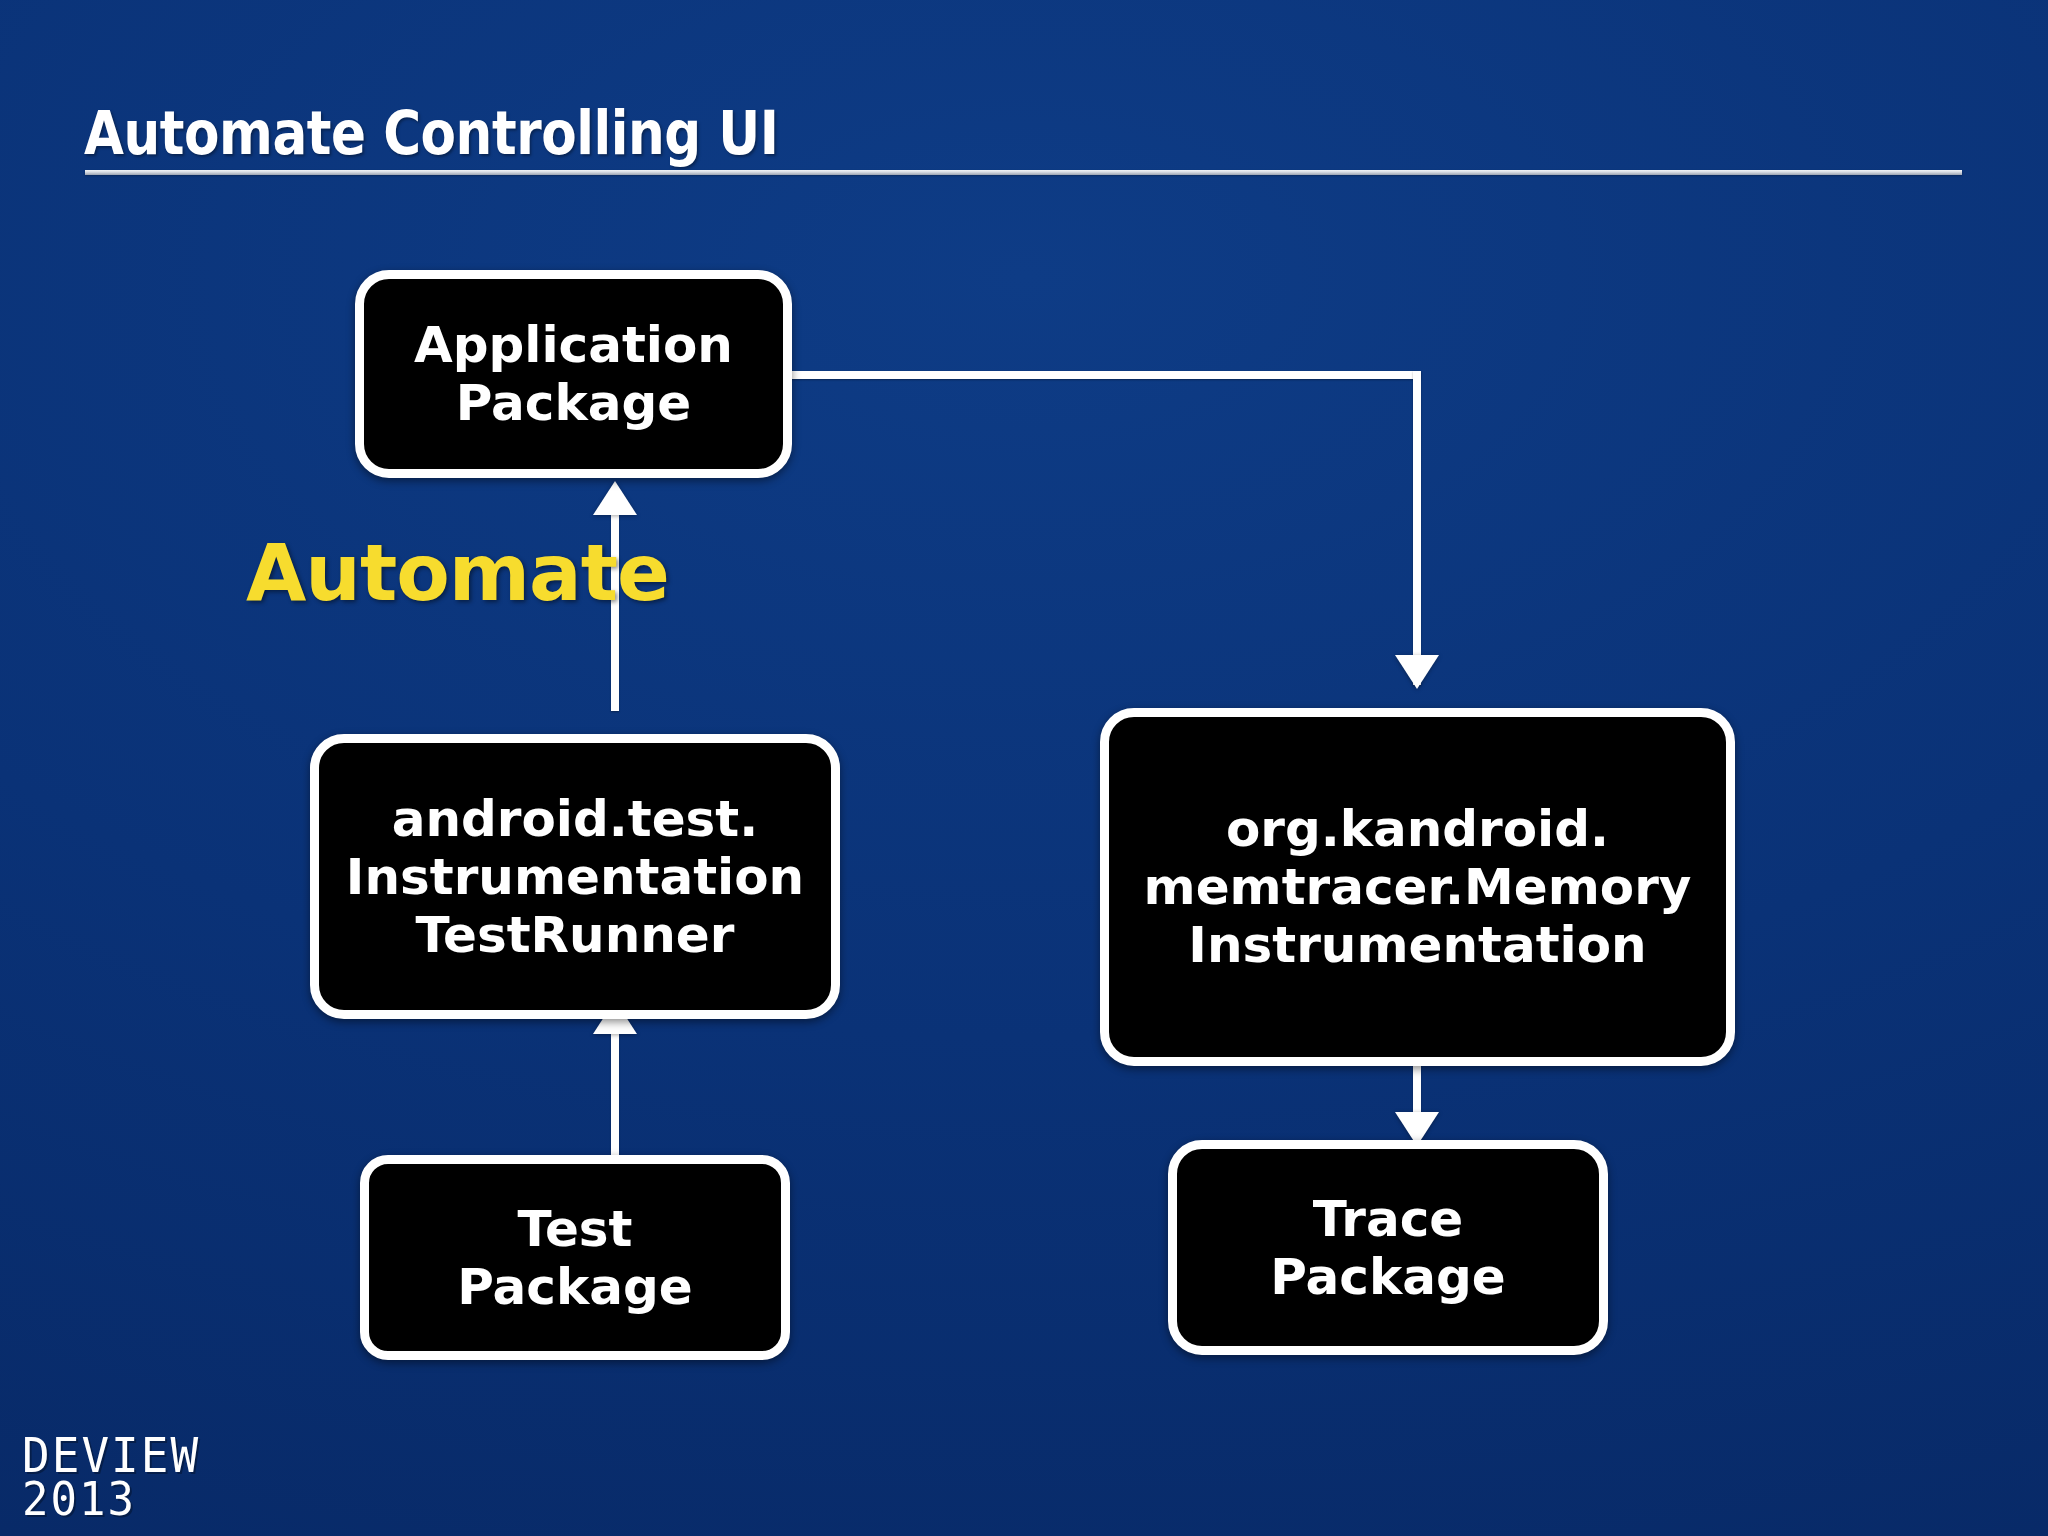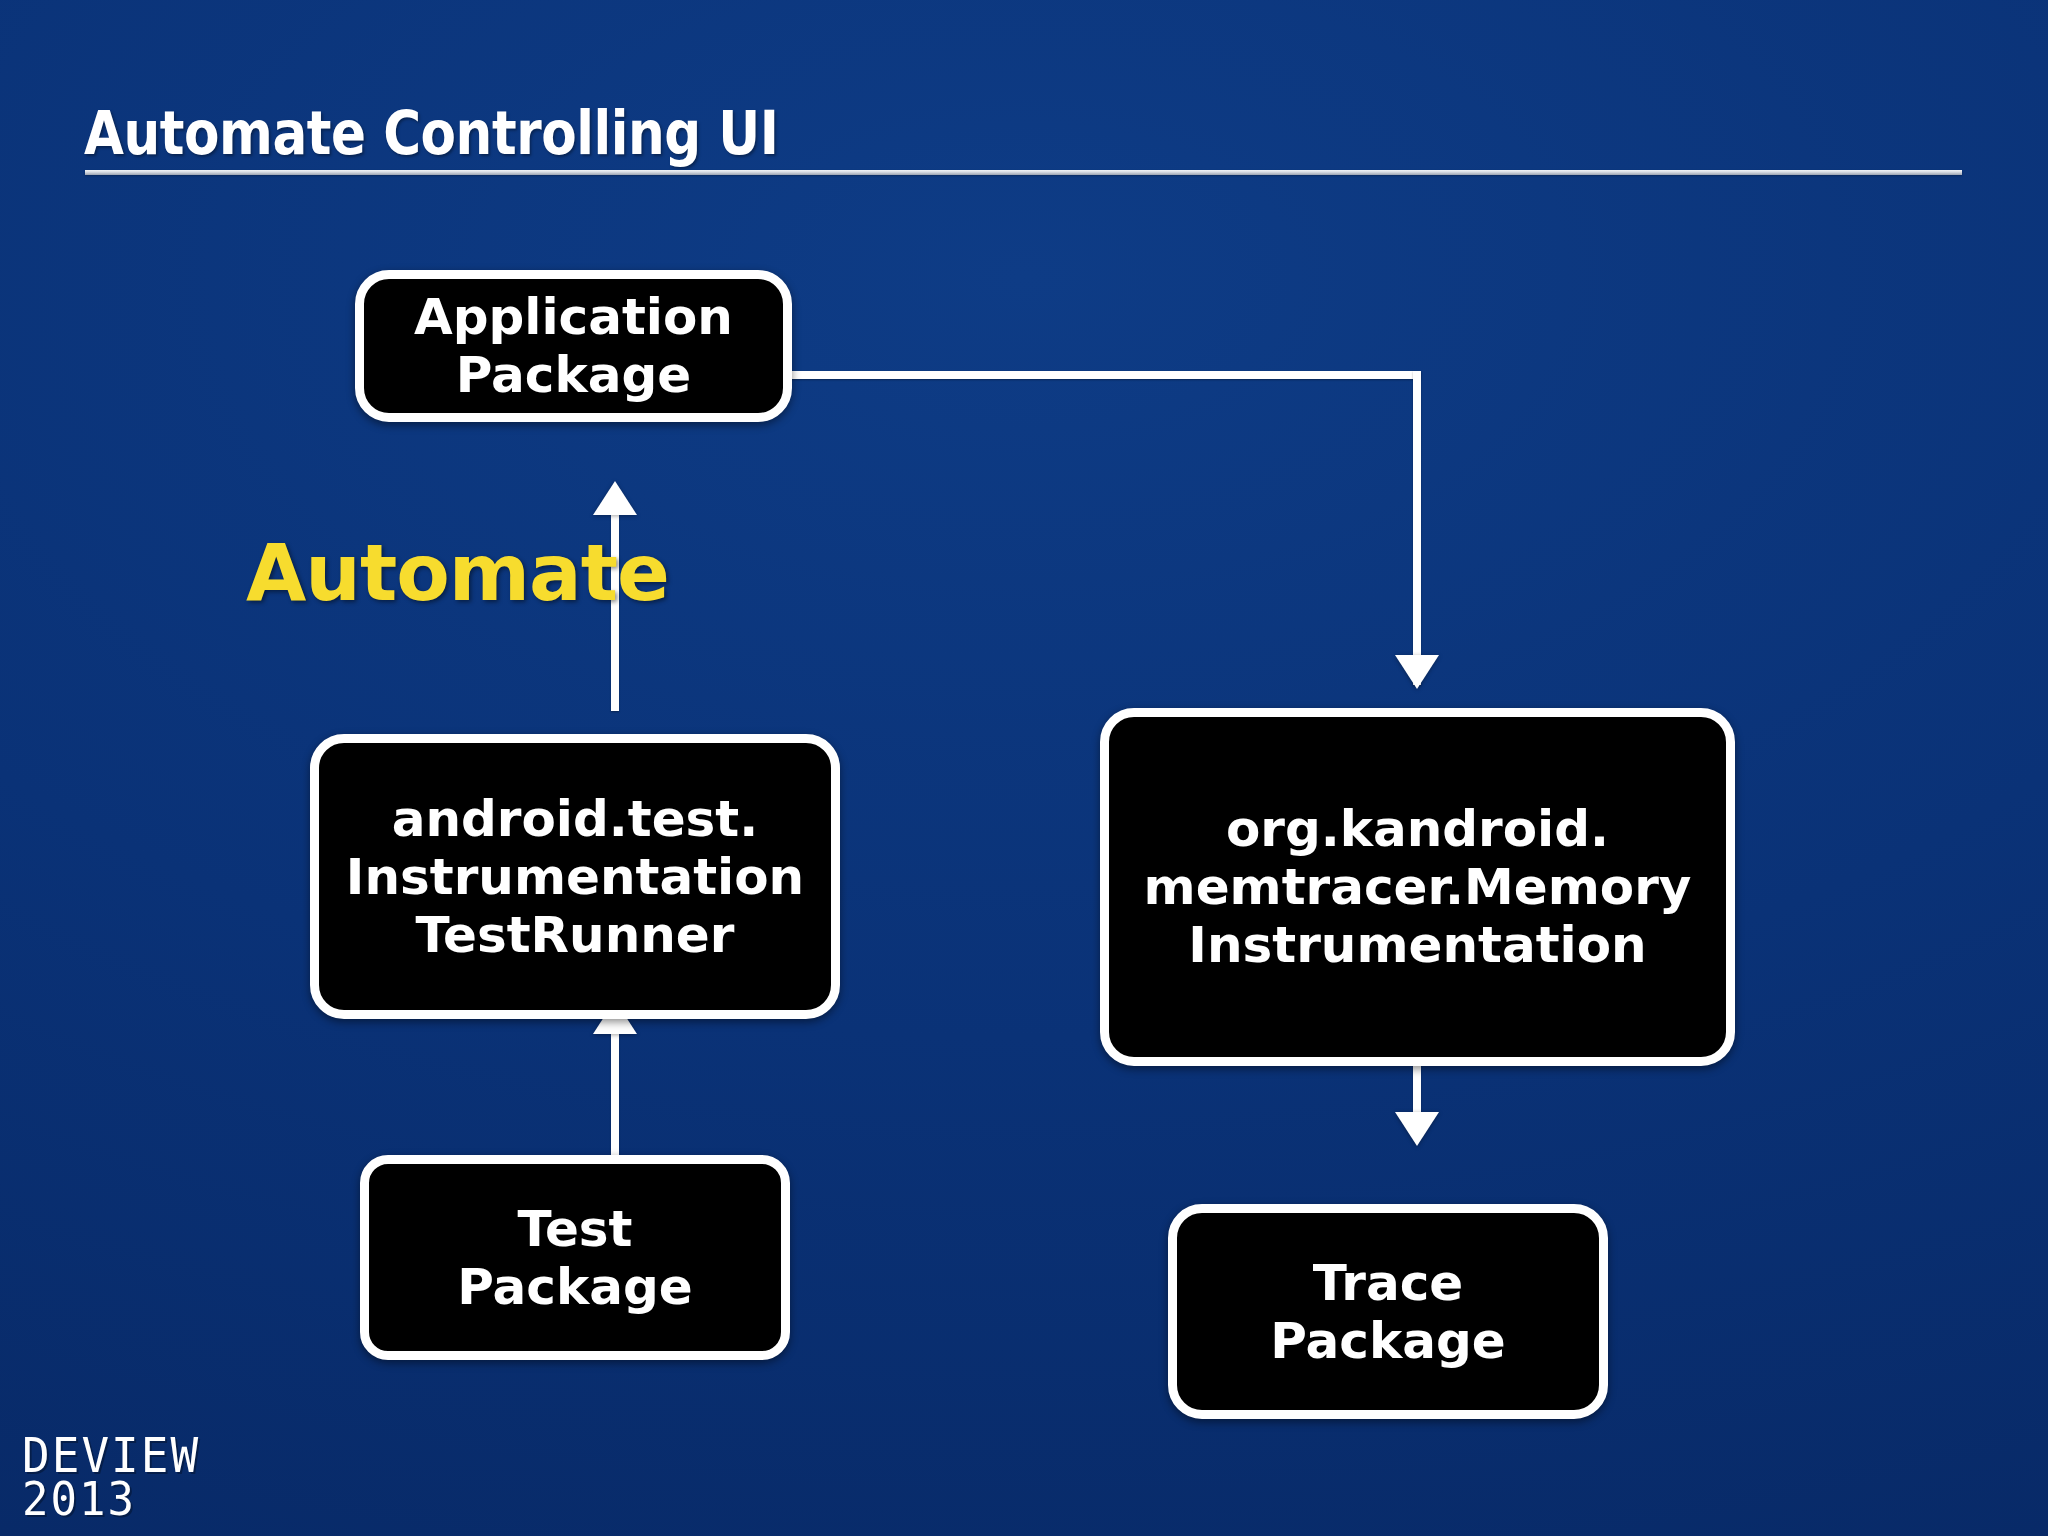--- a/index.html
+++ b/index.html
@@ -65,25 +65,25 @@
     box-shadow: 0 3px 8px rgba(0,0,0,0.45);
     z-index: 5;
   }
 
   .node .line {
     display: block;
     white-space: nowrap;
   }
 
   
-  #node-app       { left: 355px;  top: 270px;  width: 437px;  height: 152px; font-size: 50px; }
+  #node-app       { left: 355px;  top: 270px;  width: 437px;  height: 208px; font-size: 50px; }
   #node-runner    { left: 310px;  top: 708px;  width: 530px;  height: 285px; font-size: 50px; margin-top: 26px; }
   #node-memtracer { left: 1100px; top: 708px;  width: 635px;  height: 358px; font-size: 50px; }
   #node-testpkg   { left: 360px;  top: 1155px; width: 430px;  height: 205px; font-size: 50px; border-radius: 28px; }
-  #node-tracepkg  { left: 1168px; top: 1204px; width: 440px;  height: 215px; font-size: 50px; }
+  #node-tracepkg  { left: 1168px; top: 1140px; width: 440px;  height: 215px; font-size: 50px; }
 
   
   .conn {
     position: absolute;
     background: #ffffff;
     z-index: 2;
     box-shadow: 0 1px 2px rgba(0,0,0,0.35);
   }
 
   

